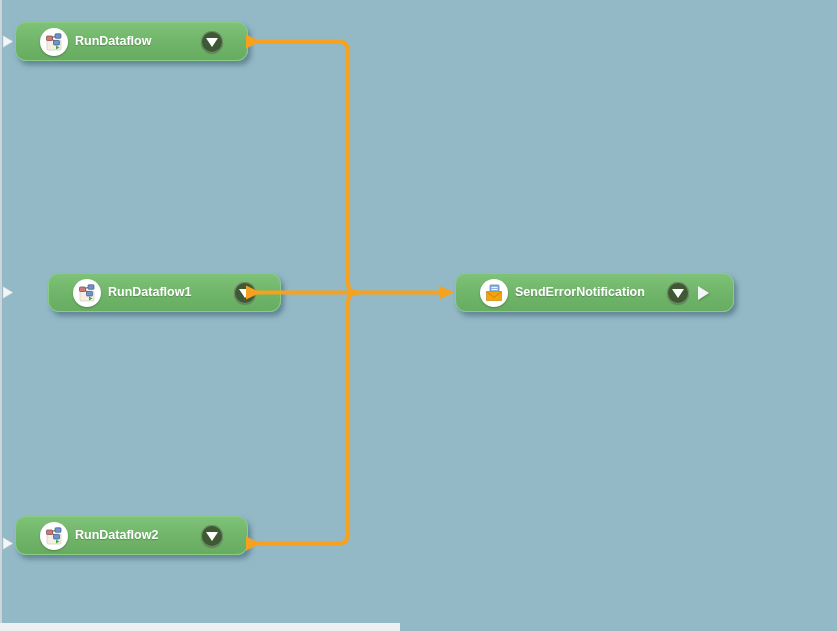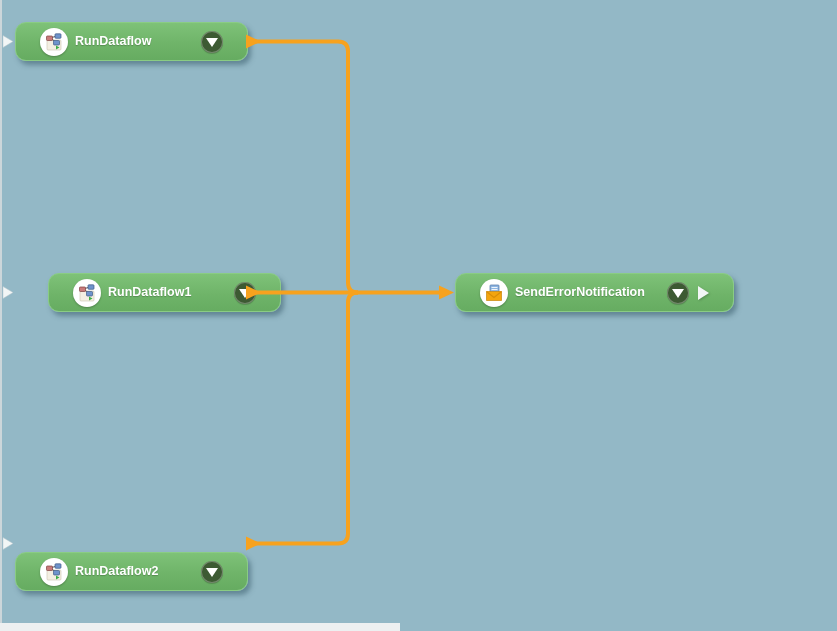--- a/index.html
+++ b/index.html
@@ -14,21 +14,21 @@
   .node{
     position:absolute;height:39px;border-radius:11px;
     background:linear-gradient(180deg,#7ec278 0%,#6fb469 55%,#66ac61 100%);
     border:1px solid #8acc84;
     box-shadow:3px 4px 5px rgba(58,92,108,.55);
     display:flex;align-items:center;gap:7px;padding:0 24px;box-sizing:border-box;
     z-index:2;cursor:pointer;
   }
   .node-1{left:15px;top:22px;width:233px;}
   .node-2{left:15px;top:273px;width:233px;margin-left:33px;}
-  .node-3{left:15px;top:552px;width:233px;}
+  .node-3{left:15px;top:516px;width:233px;}
   .node-4{left:455px;top:273px;width:279px;}
 
   .icon-circle{
     width:28px;height:28px;border-radius:50%;background:#ffffff;flex:0 0 auto;
     display:flex;align-items:center;justify-content:center;
     box-shadow:0 1px 2px rgba(0,0,0,.25);
   }
   .node-label{
     color:#ffffff;font-weight:bold;font-size:12.5px;line-height:1;
     text-shadow:0 1px 1px rgba(0,0,0,.22);white-space:nowrap;flex:1 1 auto;

